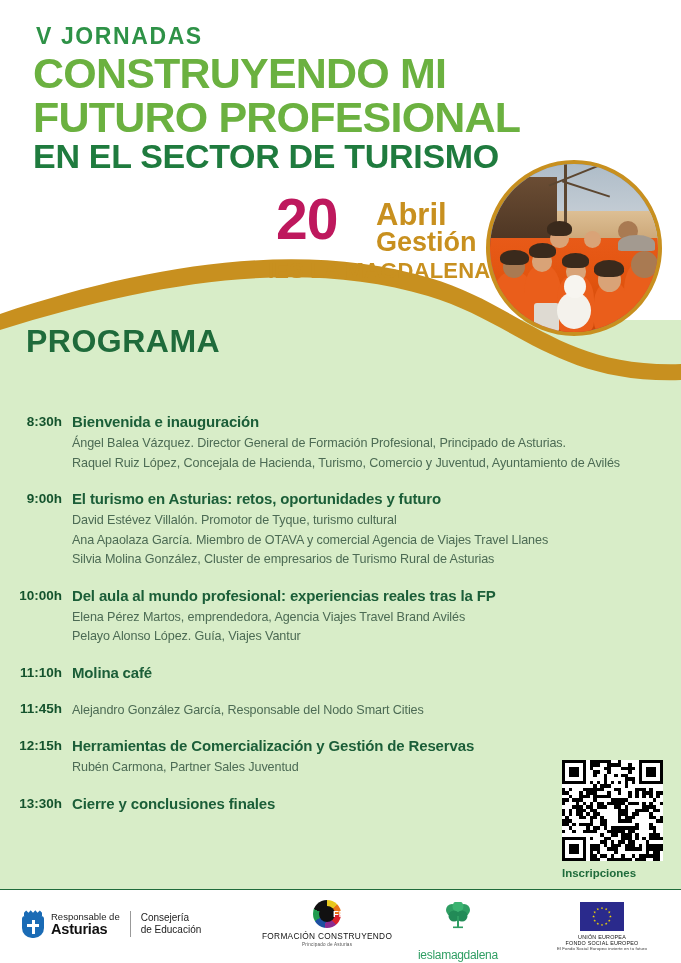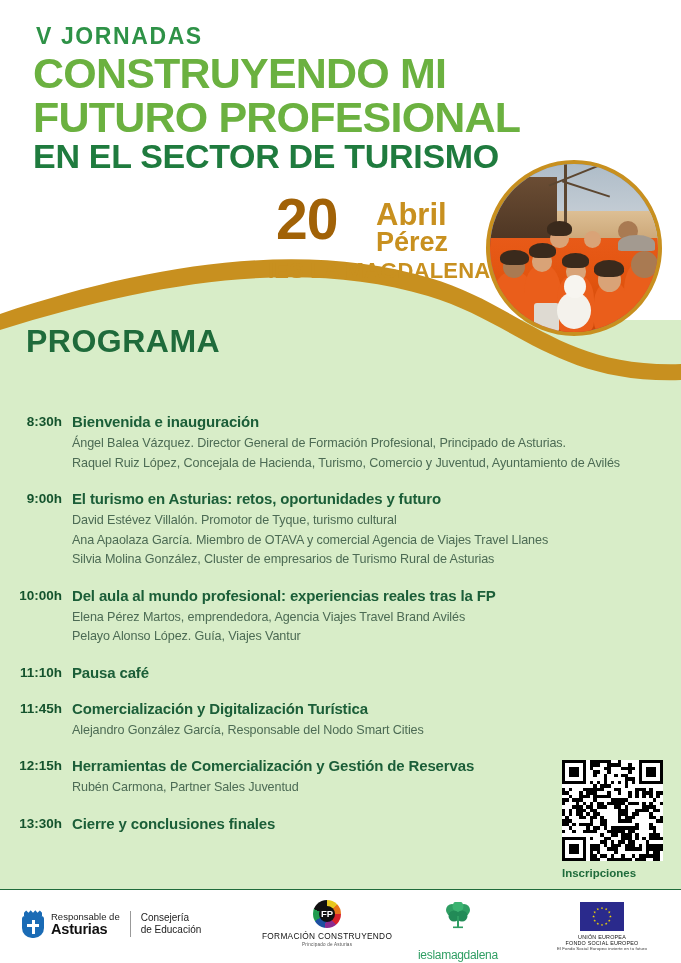--- a/index.html
+++ b/index.html
@@ -95,21 +95,21 @@
     letter-spacing: -0.3px;
   }
 
   
   .date-day {
     position: absolute;
     left: 276px;
     top: 191px;
     font-size: 57px;
     font-weight: bold;
-    color: #a16207;
+    color: #be185d;
     line-height: 1;
     letter-spacing: -1px;
   }
   .date-month {
     position: absolute;
     left: 376px;
     top: 199px;
     font-size: 31px;
     font-weight: bold;
     color: #c8901f;
@@ -354,21 +354,21 @@
         #1f9b4e 240deg 290deg,
         #111111 290deg 360deg);
     position: relative;
   }
   .fp-ring::after {
     content: "";
     position: absolute; left: 6px; top: 6px; width: 16px; height: 16px;
     border-radius: 50%; background: #111;
   }
   .fp-ring .fp-letters {
-    position: absolute; left: 0; top: 0; width: 28px; height: 28px;
+    position: absolute; left: 12px; top: 0; width: 28px; height: 28px;
     line-height: 28px; text-align: center;
     font-size: 9.5px; font-weight: bold; color: #fff; z-index: 2;
   }
   .fp-t1 {
     font-size: 8.3px; color: #111; margin-top: 3px; letter-spacing: 0.3px;
     white-space: nowrap;
   }
   .fp-t2 {
     font-size: 4.6px; color: #555; margin-top: 1px; letter-spacing: 0.2px;
     white-space: nowrap;
@@ -410,21 +410,21 @@
     <path d="M0,86 C150,36 300,12 430,50 C520,76 560,140 681,136 L681,152 C556,156 516,94 428,68 C300,30 152,54 0,102 Z" fill="#c8901f"></path>
   </svg>
 
   <div class="kicker">V JORNADAS</div>
   <div class="title-1">CONSTRUYENDO MI</div>
   <div class="title-2">FUTURO PROFESIONAL</div>
   <div class="title-3">EN EL SECTOR DE TURISMO</div>
 
   <div class="date-day">20</div>
   <div class="date-month">Abril</div>
-  <div class="date-city">Pérez</div>
+  <div class="date-city">Gestión</div>
   <div class="date-venue">IES LA MAGDALENA</div>
 
   <div class="photo-circle">
     <div class="photo-inner">
       <div class="ph-sky"></div>
       <div class="ph-buildings"></div>
       <div class="ph-wall"></div>
       <div class="ph-tree"></div>
       <div class="ph-branch1"></div>
       <div class="ph-branch2"></div>
@@ -484,27 +484,26 @@
           <div class="sch-title">Del aula al mundo profesional: experiencias reales tras la FP</div>
           <div class="sch-sub">
             <div>Elena Pérez Martos, emprendedora, Agencia Viajes Travel Brand Avilés</div>
             <div>Pelayo Alonso López. Guía, Viajes Vantur</div>
           </div>
         </div>
       </div>
       <div class="sch-row">
         <div class="sch-time">11:10h</div>
         <div class="sch-body">
-          <div class="sch-title">Pausa café</div>
+          <div class="sch-title">Molina café</div>
         </div>
       </div>
       <div class="sch-row">
         <div class="sch-time">11:45h</div>
         <div class="sch-body">
-          <div class="sch-title">Comercialización y Digitalización Turística</div>
           <div class="sch-sub">
             <div>Alejandro González García, Responsable del Nodo Smart Cities</div>
           </div>
         </div>
       </div>
       <div class="sch-row">
         <div class="sch-time">12:15h</div>
         <div class="sch-body">
           <div class="sch-title">Herramientas de Comercialización y Gestión de Reservas</div>
           <div class="sch-sub">

